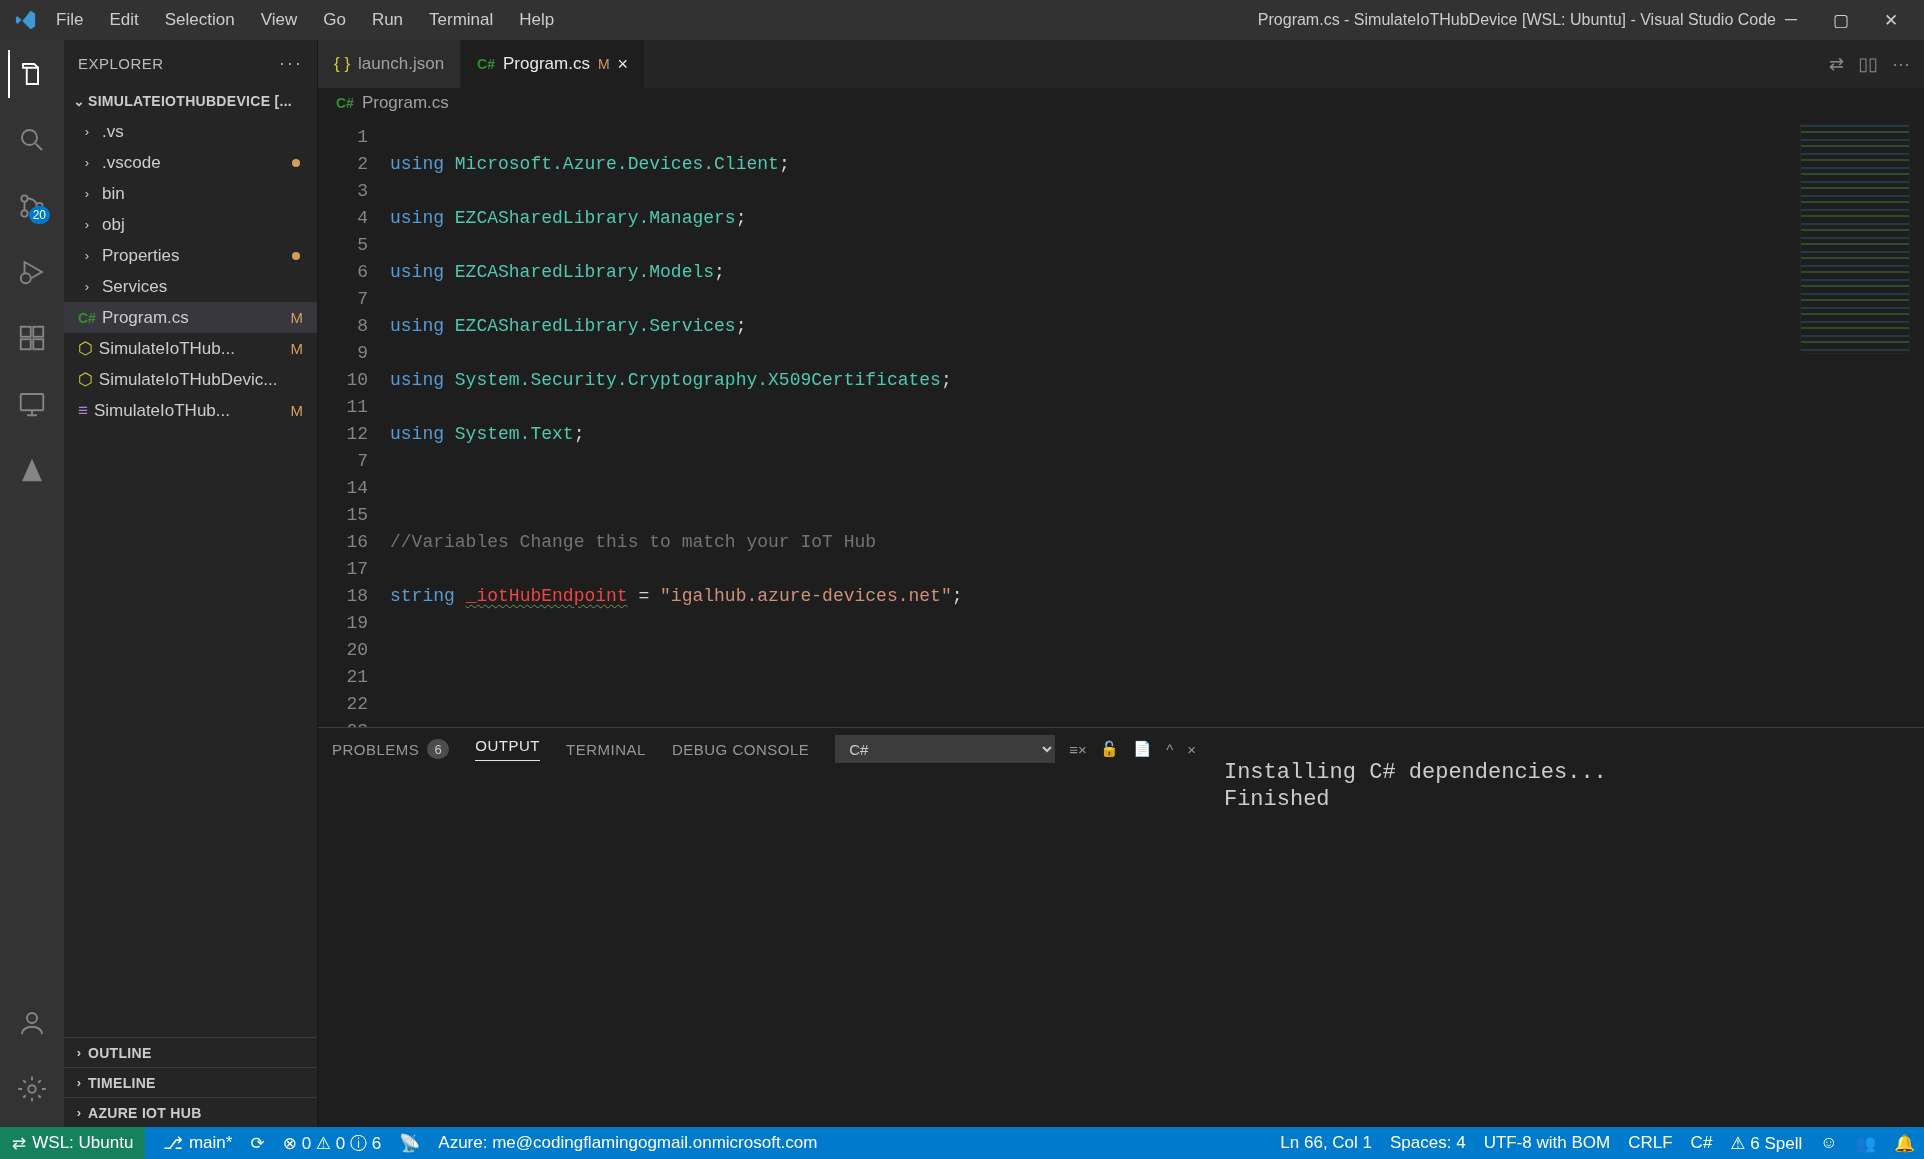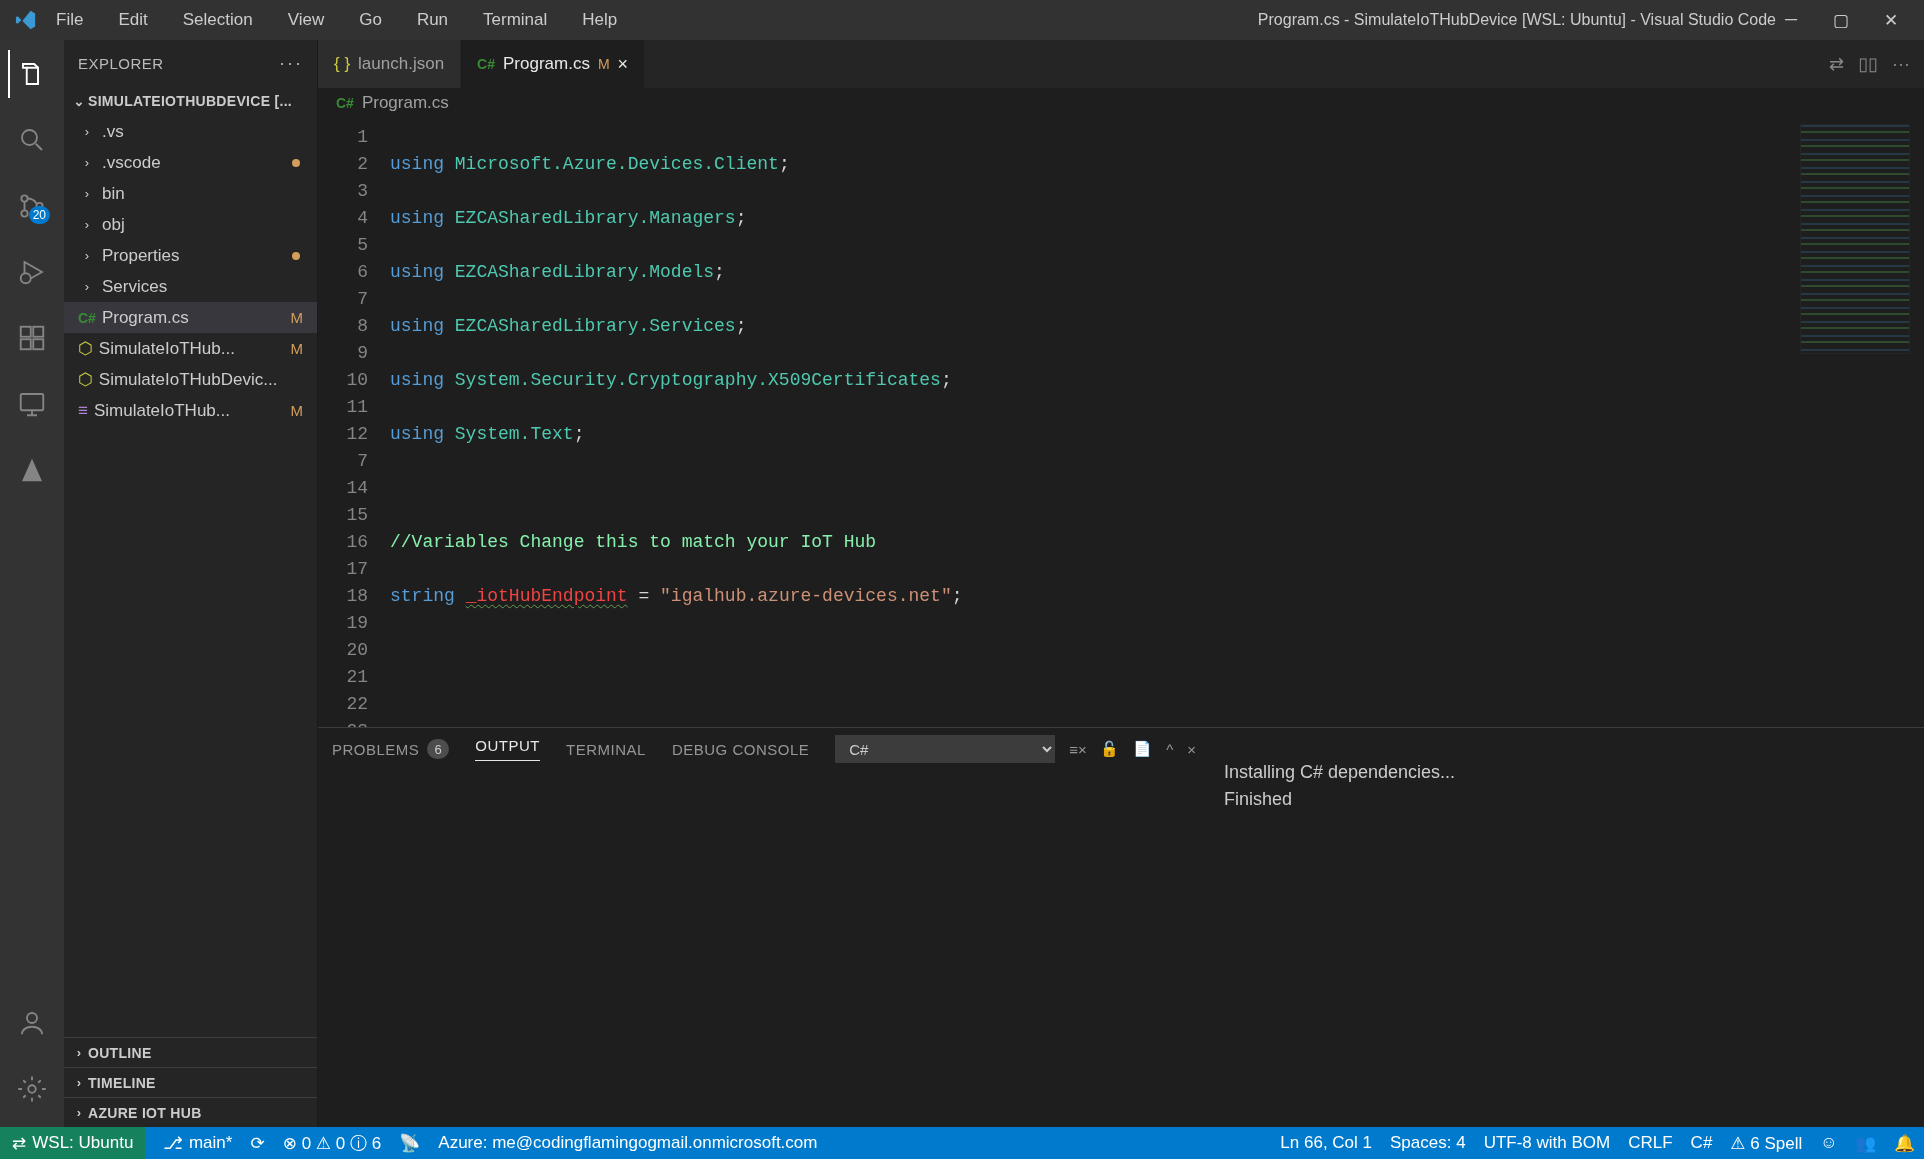--- a/index.html
+++ b/index.html
@@ -16,21 +16,21 @@
 }
 .titlebar {
   height: 40px;
   background: #323233;
   display: flex;
   align-items: center;
   padding: 0 8px;
   font-size: 17px;
 }
 .titlebar .logo { width: 36px; display: flex; justify-content: center; }
-.titlebar .menu { display: flex; gap: 11px; }
+.titlebar .menu { display: flex; gap: 2px; }
 .titlebar .menu-item { padding: 4px 12px; cursor: pointer; }
 .titlebar .title { flex:1; text-align: right; font-size: 16px; color: #ccc; }
 .titlebar .win-controls { display:flex; gap: 20px; margin-right: 10px; }
 .titlebar .win-controls span { width: 30px; text-align: center; cursor:pointer; }
 
 .main { flex:1; display:flex; overflow:hidden; }
 .activitybar {
   width: 64px;
   background: #333333;
   display:flex;
@@ -102,21 +102,21 @@
   color:#858585; font-family: "Consolas","Courier New",monospace; font-size:18px;
   line-height:27px; padding-top:6px;
 }
 .code {
   flex:1; font-family: "Consolas","Courier New",monospace; font-size:18px;
   line-height:27px; padding-top:6px; white-space:pre; color:#d4d4d4; overflow:hidden;
 }
 .tok-kw { color:#569cd6; }
 .tok-ns { color:#4ec9b0; }
 .tok-str { color:#ce9178; }
-.tok-cmt { color:#86efac; }
+.tok-cmt { color:#737373; }
 .tok-local { color:#ef4444; }
 .squig { text-decoration: underline wavy #6a9955 1px; text-underline-offset:3px; }
 
 .minimap {
   position:absolute; top:6px; right:14px; width:110px; height:230px;
   background: repeating-linear-gradient(#2a4a62 0 2px, transparent 2px 6px, #3a6a3a 6px 8px, transparent 8px 14px);
   opacity:0.6; border:1px solid #2a2a2a;
 }
 
 .panel {
@@ -124,21 +124,21 @@
 }
 .panel-tabs {
   height:42px; display:flex; align-items:center; padding:0 14px; gap:26px; font-size:15px; color:#969696;
 }
 .panel-tab { cursor:pointer; letter-spacing:0.5px; display:flex; align-items:center; gap:8px; }
 .panel-tab.active { color:#e7e7e7; border-bottom:1px solid #e7e7e7; padding-bottom:6px; }
 .pill { background:#4d4d4d; color:#ccc; border-radius:10px; min-width:22px; height:20px; font-size:13px; display:flex; align-items:center; justify-content:center; padding:0 6px; }
 .panel-right { margin-left:auto; display:flex; align-items:center; gap:14px; }
 .panel-select { background:#3c3c3c; color:#ccc; border:none; height:28px; width:220px; padding:0 10px; font-size:15px; }
 .panel-body {
-  flex:1; font-family:Liberation Sans, sans-serif; font-size:18px;
+  flex:1; font-family:Liberation Mono, monospace; font-size:22px;
   line-height:27px; color:#ccc; padding:4px 14px; white-space:pre;
 }
 
 .statusbar {
   height:32px; background:#007acc; color:#fff; display:flex; align-items:center;
   font-size:17px; padding:0 8px; gap:18px;
 }
 .statusbar .remote { background:#16825d; height:32px; display:flex; align-items:center; padding:0 12px; margin-left:-8px; gap:6px; }
 .statusbar .seg { display:flex; align-items:center; gap:6px; cursor:pointer; }
 .statusbar .spacer { flex:1; }

